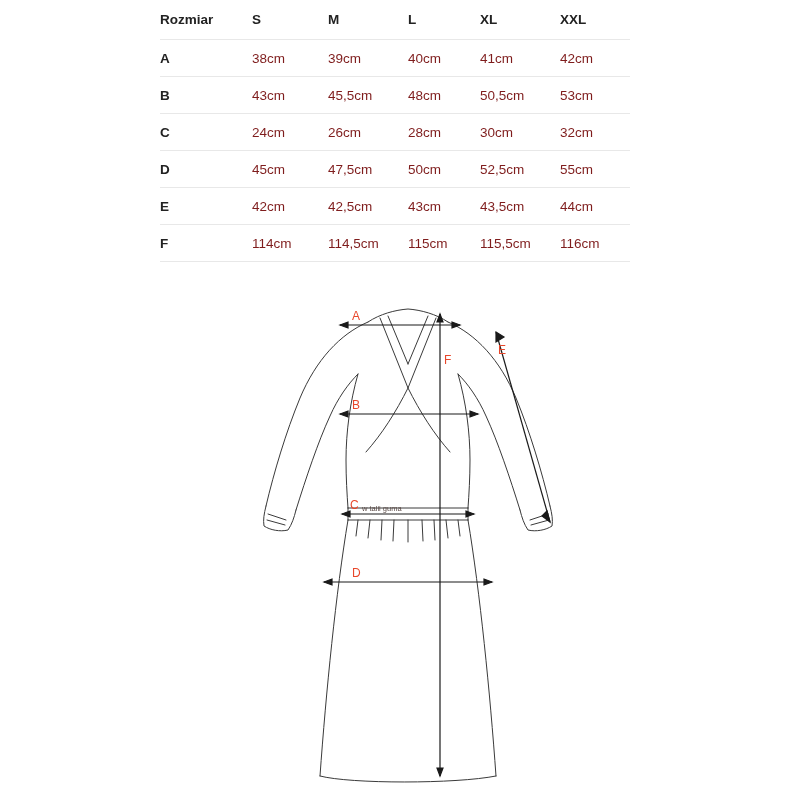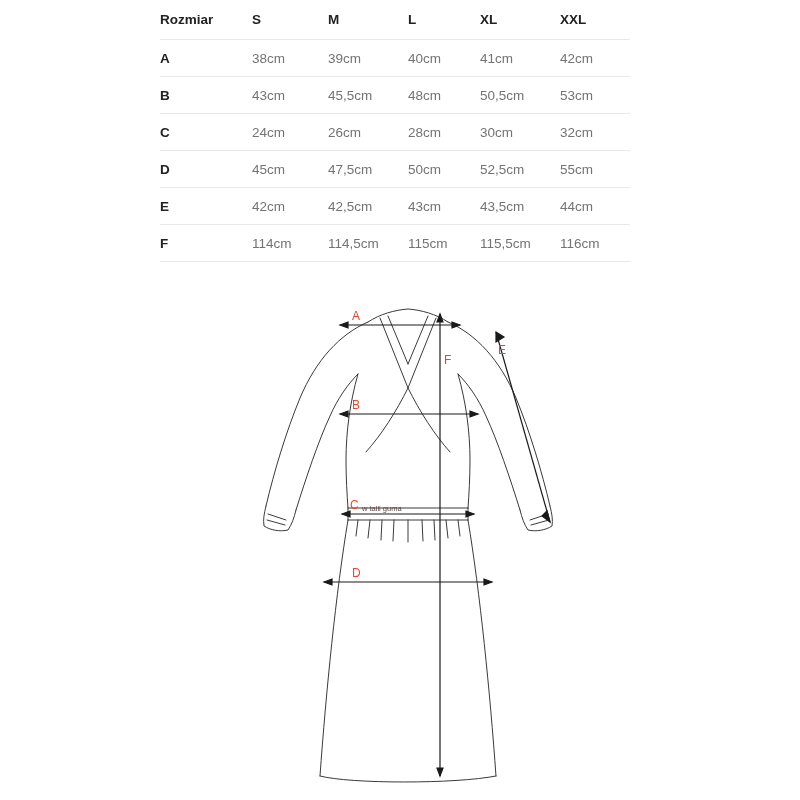--- a/index.html
+++ b/index.html
@@ -48,21 +48,21 @@
     color: #222;
     padding-top: 12px;
     padding-bottom: 12px;
   }
   table.size-table tbody th {
     font-weight: bold;
     color: #222;
   }
   table.size-table tbody td {
     font-weight: normal;
-    color: #737373;
+    color: #7f1d1d;
   }
   table.size-table tr > *:nth-child(1) { width: 92px; }
   table.size-table tr > *:nth-child(2) { width: 76px; }
   table.size-table tr > *:nth-child(3) { width: 80px; }
   table.size-table tr > *:nth-child(4) { width: 72px; }
   table.size-table tr > *:nth-child(5) { width: 80px; }
   table.size-table tr > *:nth-child(6) { width: 70px; }
   table.size-table tbody tr:last-child th,
   table.size-table tbody tr:last-child td {
     border-bottom: 1px solid #e8e8e8;

